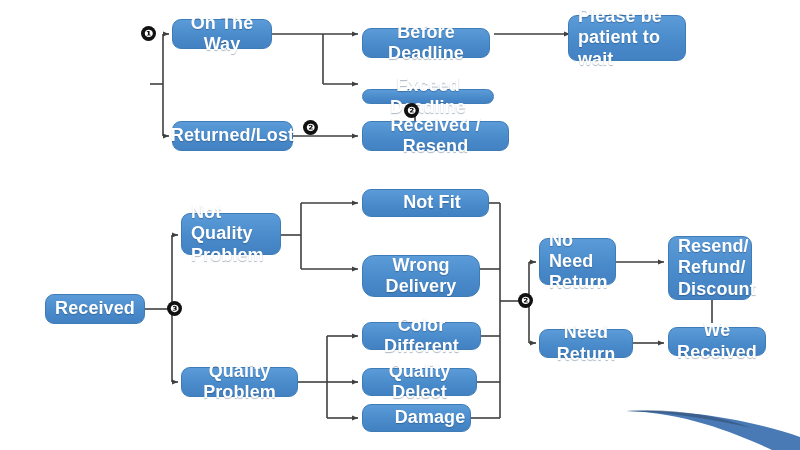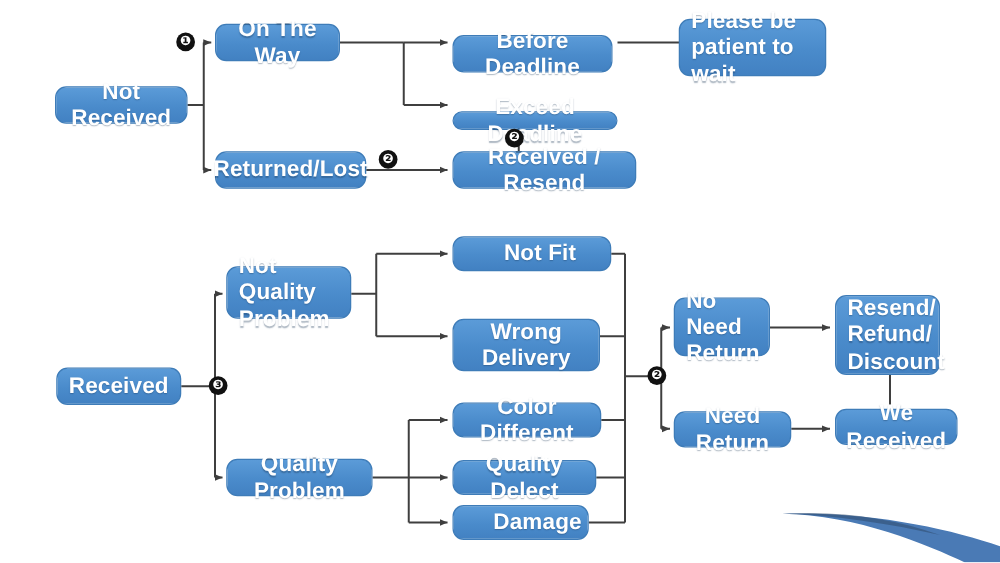--- a/index.html
+++ b/index.html
@@ -139,41 +139,38 @@
       <path d="M529 343 L536 343" marker-end="url(#ah)"></path>
 
       <path d="M616 262 L664 262" marker-end="url(#ah)"></path>
 
       <path d="M633 343 L664 343" marker-end="url(#ah)"></path>
 
       <path d="M712 300 L712 327"></path>
     </g>
   </svg>
 
-  <div class="node center" style="left:44px; top:69px; width:106px; height:30px;">
-    <span>Not   Received</span>
-  </div>
 
   <div class="node center" style="left:172px; top:19px; width:100px; height:30px;">
     <span>On The Way</span>
   </div>
 
   <div class="node center" style="left:172px; top:121px; width:121px; height:30px;">
     <span>Returned/Lost</span>
   </div>
 
   <div class="node center" style="left:362px; top:28px; width:128px; height:30px;">
     <span>Before Deadline</span>
   </div>
 
   <div class="node center" style="left:362px; top:69px; width:132px; height:15px;margin-top:20px;">
     <span>Exceed Deadline</span>
   </div>
 
-  <div class="node left" style="left:543px; top:15px; width:118px; height:46px;">
+  <div class="node left" style="left:568px; top:15px; width:118px; height:46px;">
     <span>Please be
 patient to wait</span>
   </div>
 
   <div class="node center" style="left:362px; top:121px; width:147px; height:30px;">
     <span>Recelved / Resend</span>
   </div>
 
   <div class="node center" style="left:45px; top:294px; width:100px; height:30px;">
     <span>Received</span>
@@ -185,21 +182,21 @@
   </div>
 
   <div class="node center" style="left:181px; top:367px; width:117px; height:30px;">
     <span>Quality Problem</span>
   </div>
 
   <div class="node center" style="left:362px; top:189px; width:127px; height:28px;padding-left:22px;">
     <span>Not Fit</span>
   </div>
 
-  <div class="node center" style="left:362px; top:255px; width:118px; height:42px;">
+  <div class="node center" style="left:362px; top:255px; width:118px; height:42px;border-radius:12px;">
     <span>Wrong Delivery</span>
   </div>
 
   <div class="node center" style="left:362px; top:322px; width:119px; height:28px;">
     <span>Color Different</span>
   </div>
 
   <div class="node center" style="left:362px; top:368px; width:115px; height:28px;">
     <span>Quality Delect</span>
   </div>

